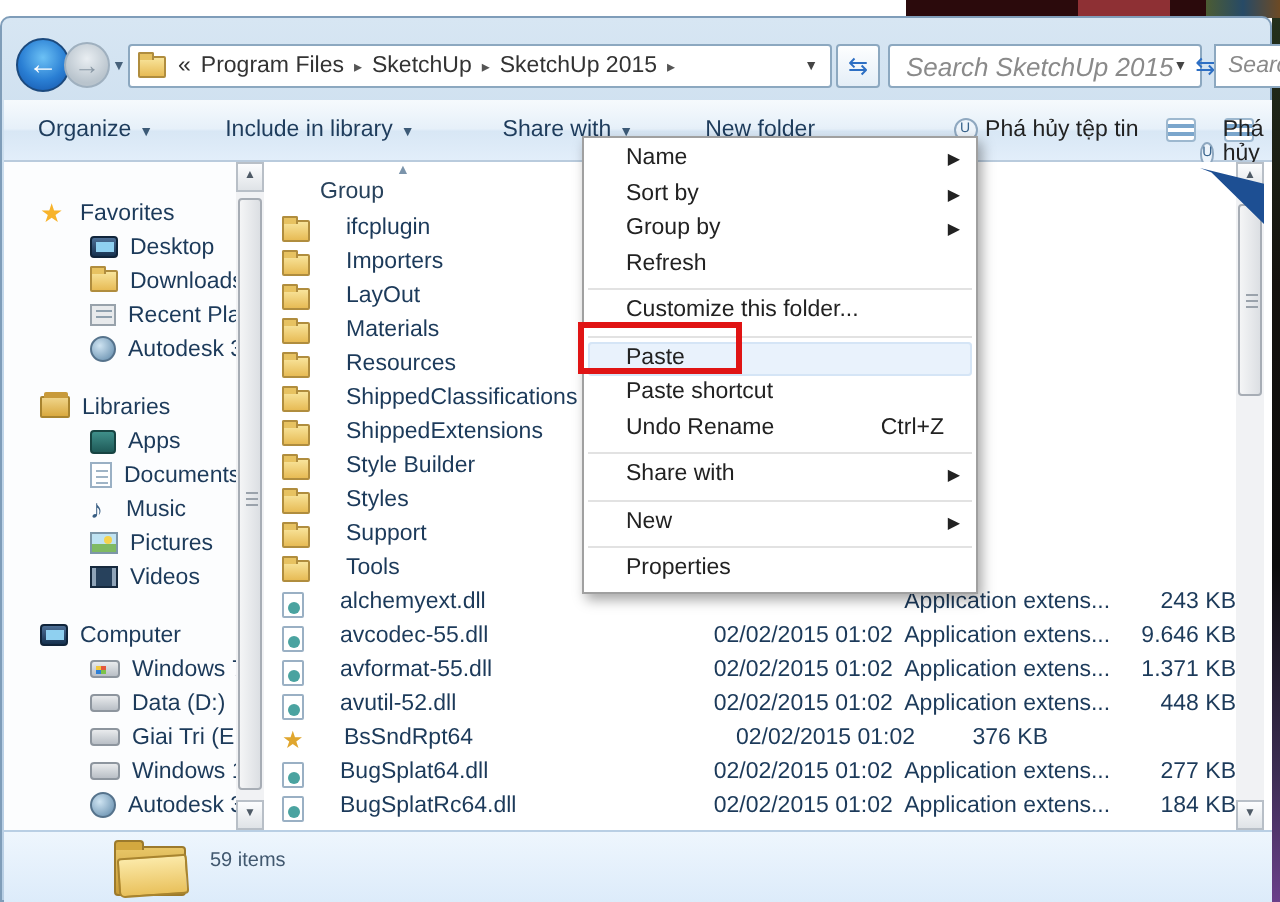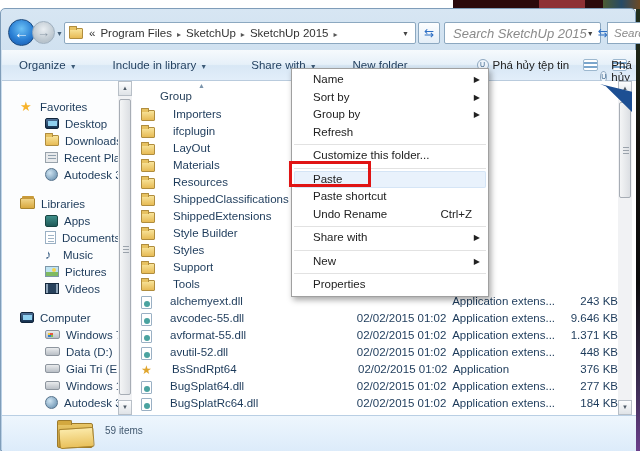--- a/index.html
+++ b/index.html
@@ -300,28 +300,28 @@
     </div>
 
     <div id="filearea">
       <div id="colhead">
         <span class="sort">▲</span>
         <span class="nm">Group</span>
       </div>
       <div id="rows">
           <div class="frow">
             <span class="ic fic ic-folder"></span>
+            <span class="name">ifcplugin</span>
+            <span class="date"></span>
+            <span class="type"></span>
+            <span class="size"></span>
+          </div>
+          <div class="frow">
+            <span class="ic fic ic-folder"></span>
             <span class="name">Importers</span>
-            <span class="date"></span>
-            <span class="type"></span>
-            <span class="size"></span>
-          </div>
-          <div class="frow">
-            <span class="ic fic ic-folder"></span>
-            <span class="name">ifcplugin</span>
             <span class="date"></span>
             <span class="type"></span>
             <span class="size"></span>
           </div>
           <div class="frow">
             <span class="ic fic ic-folder"></span>
             <span class="name">LayOut</span>
             <span class="date"></span>
             <span class="type"></span>
             <span class="size"></span>
@@ -407,21 +407,20 @@
             <span class="ic fic ic-dll"></span>
             <span class="name">avutil-52.dll</span>
             <span class="date">02/02/2015 01:02</span>
             <span class="type">Application extens...</span>
             <span class="size">448 KB</span>
           </div>
           <div class="frow">
             <span class="ic fic ic-appx">★</span>
             <span class="name">BsSndRpt64</span>
             <span class="date">02/02/2015 01:02</span>
-            <span class="type">Application</span>
             <span class="size">376 KB</span>
           </div>
           <div class="frow">
             <span class="ic fic ic-dll"></span>
             <span class="name">BugSplat64.dll</span>
             <span class="date">02/02/2015 01:02</span>
             <span class="type">Application extens...</span>
             <span class="size">277 KB</span>
           </div>
           <div class="frow">

